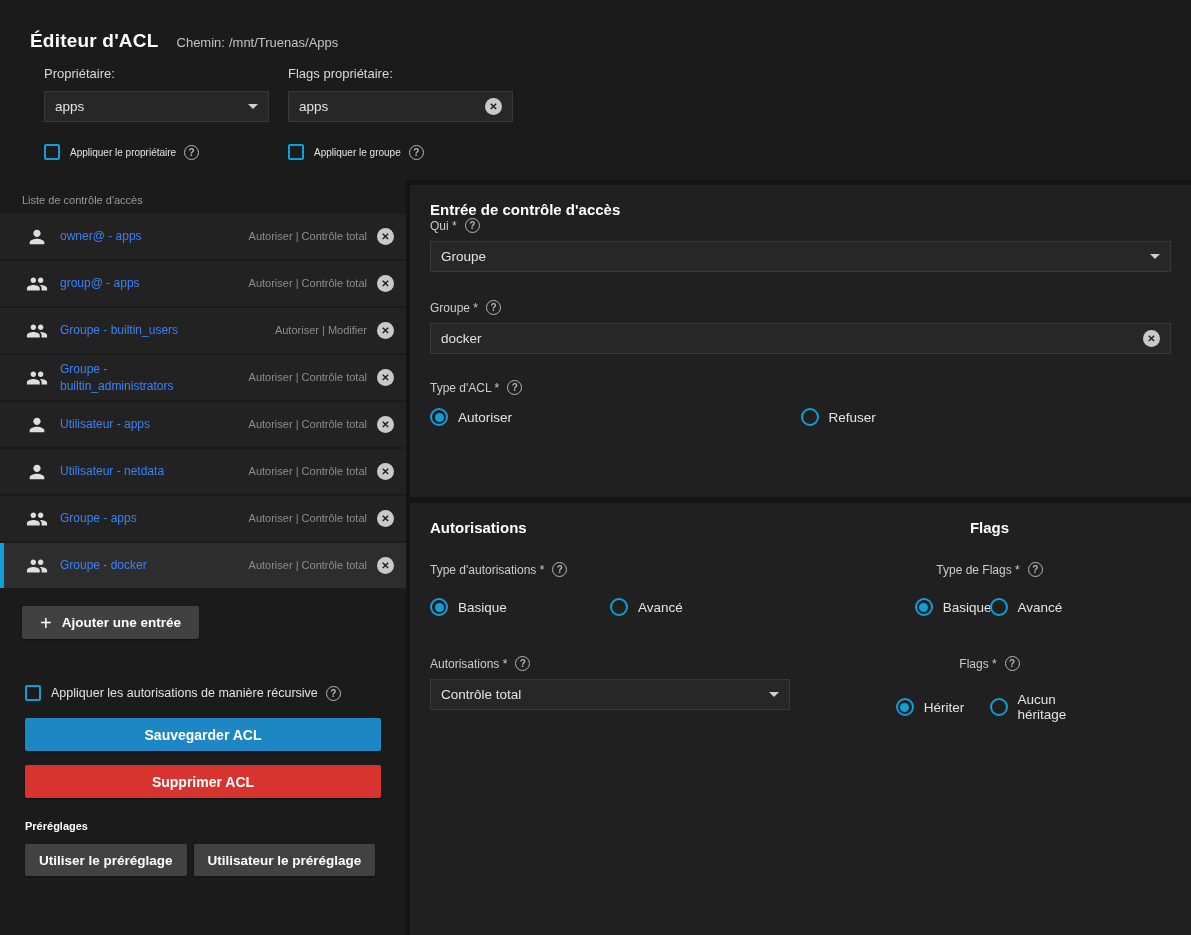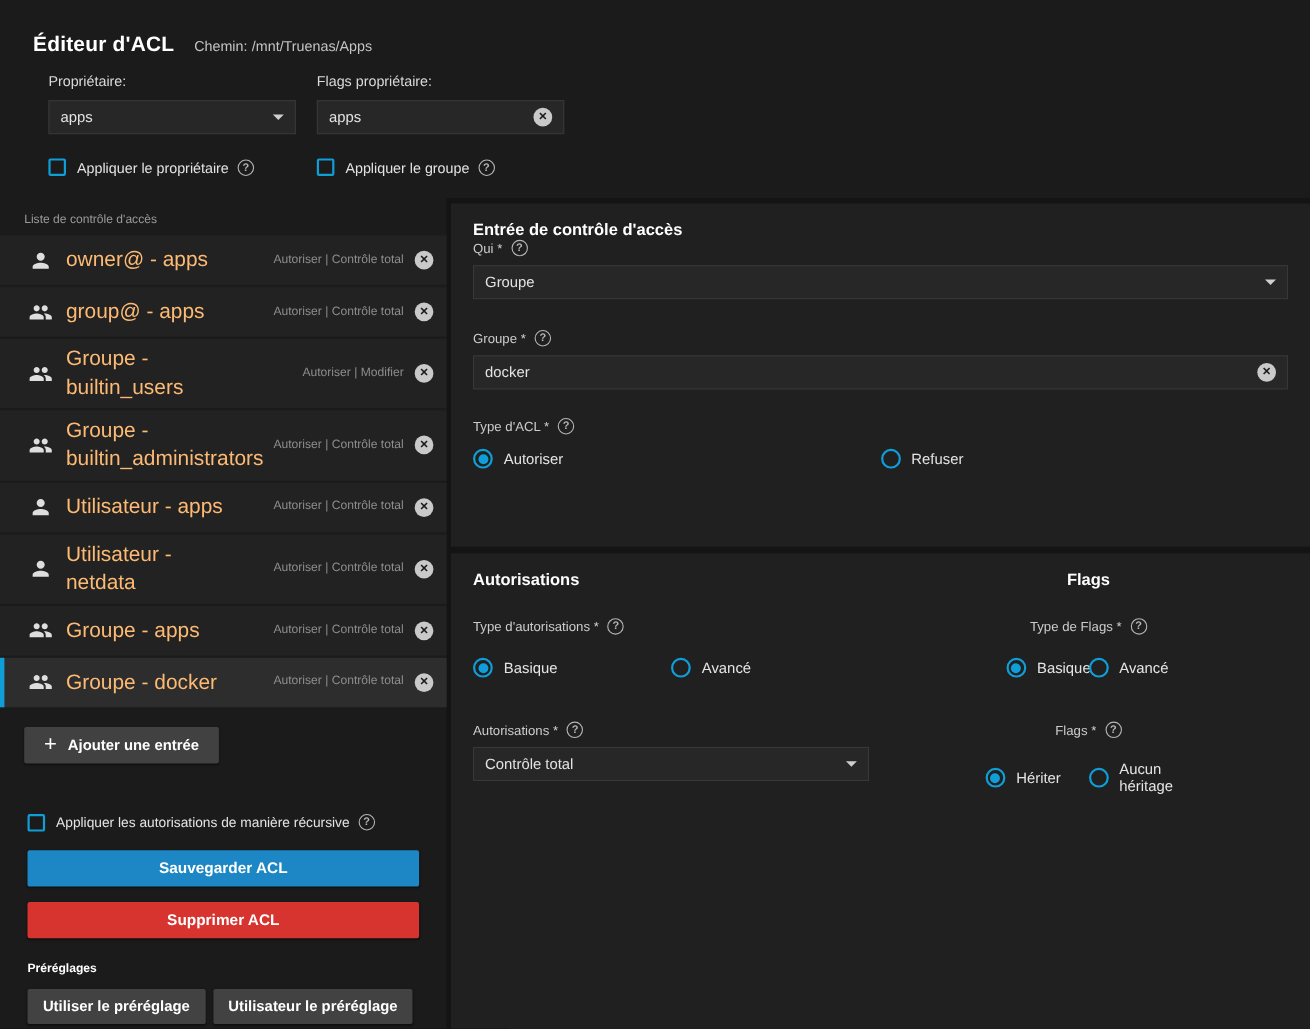--- a/index.html
+++ b/index.html
@@ -36,21 +36,21 @@
   }
   .field .field-value { flex:1; white-space:nowrap; overflow:hidden; }
   .owner-field-wrap .field { width:225px; }
   .apply-row { margin-top:22px; align-items:center; }
   .check-option { display:inline-flex; align-items:center; cursor:pointer; }
   .apply-row .check-option:first-child { width:244px; }
   .checkbox {
     width:16px; height:16px; border:2px solid var(--accent);
     border-radius:2px; background:transparent; flex:none;
   }
-  .check-label { margin-left:10px; font-size:13px; color:#e3e3e3; }
+  .check-label { margin-left:10px; font-size:10px; color:#e3e3e3; }
 
   
   .chevron {
     width:0; height:0; margin-left:8px; flex:none;
     border-left:5px solid transparent; border-right:5px solid transparent;
     border-top:5px solid #cfcfcf;
   }
   .cancel-icon {
     width:17px; height:17px; border-radius:50%; background:#c9c9c9;
     color:#1b1b1b; font-size:10px; font-weight:700; line-height:17px;
@@ -68,21 +68,21 @@
   
   .sidebar { position:absolute; left:0; top:180px; width:406px; bottom:0; background:#1b1b1b; }
   .sidebar-title { font-size:11px; color:#9a9a9a; padding:14px 0 8px 22px; }
   .acl-item {
     display:flex; align-items:center; background:#222222;
     min-height:45px; margin-bottom:2px; padding:6px 12px 6px 22px;
     border-left:4px solid transparent; cursor:pointer;
   }
   .acl-item.selected { background:#2d2d2d; border-left-color:var(--accent); }
   .who-icon { width:24px; margin-right:10px; color:#dedede; flex:none; display:flex; align-items:center; }
-  .acl-item .name { flex:1; font-size:19px; color:#fdba74; padding-right:6px; line-height:1.35; }
+  .acl-item .name { flex:1; font-size:12px; color:#3b82f6; padding-right:6px; line-height:1.35; }
   .acl-item .perm { width:142px; text-align:right; font-size:11px; color:#8d8d8d; margin-right:10px; line-height:1.45; }
   .acl-item .cancel-icon { margin-left:0; }
 
   .btn {
     border:none; border-radius:2px; color:#ffffff; cursor:pointer;
     font-family:inherit; font-weight:700; display:inline-flex;
     align-items:center; justify-content:center;
     box-shadow:0 1px 2px rgba(0,0,0,.45);
     text-align:center;
   }

